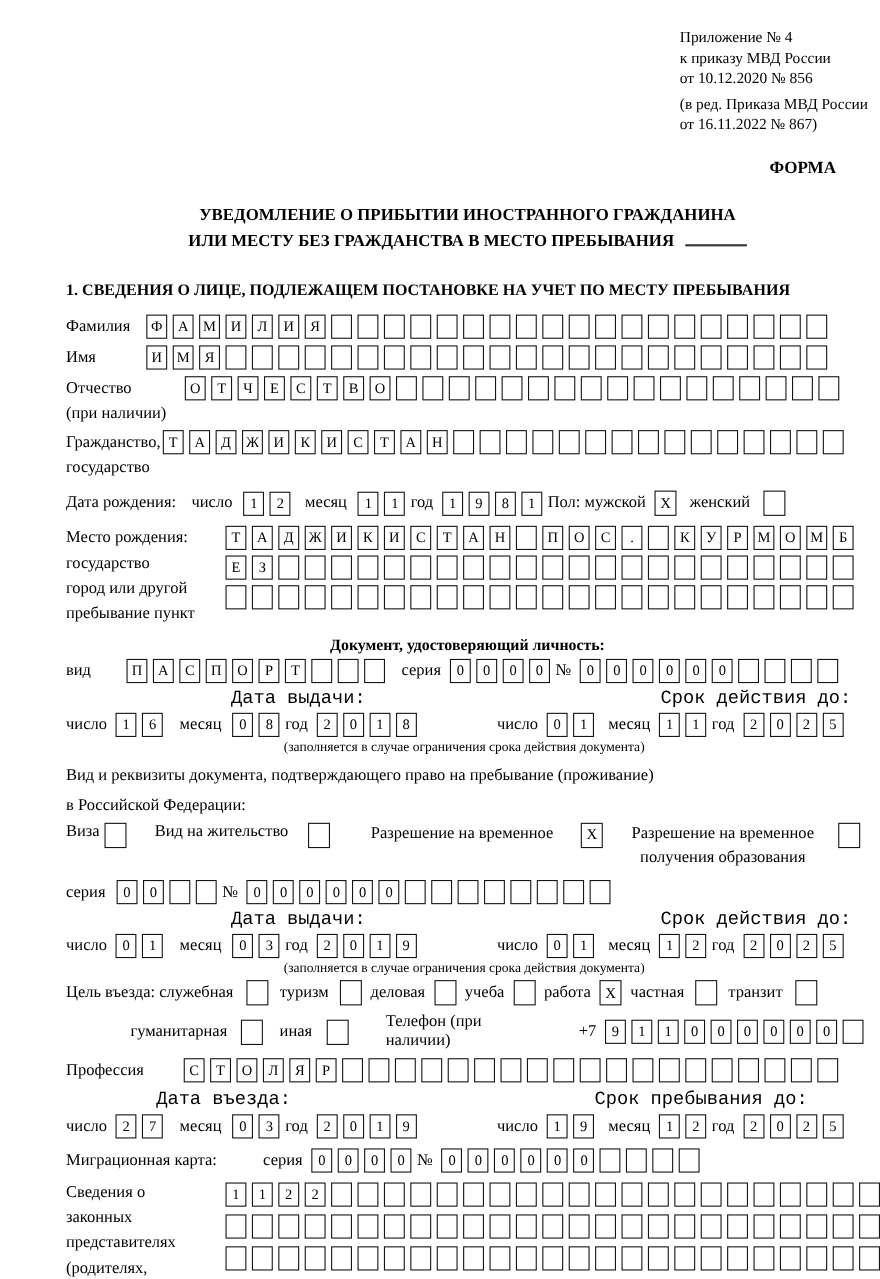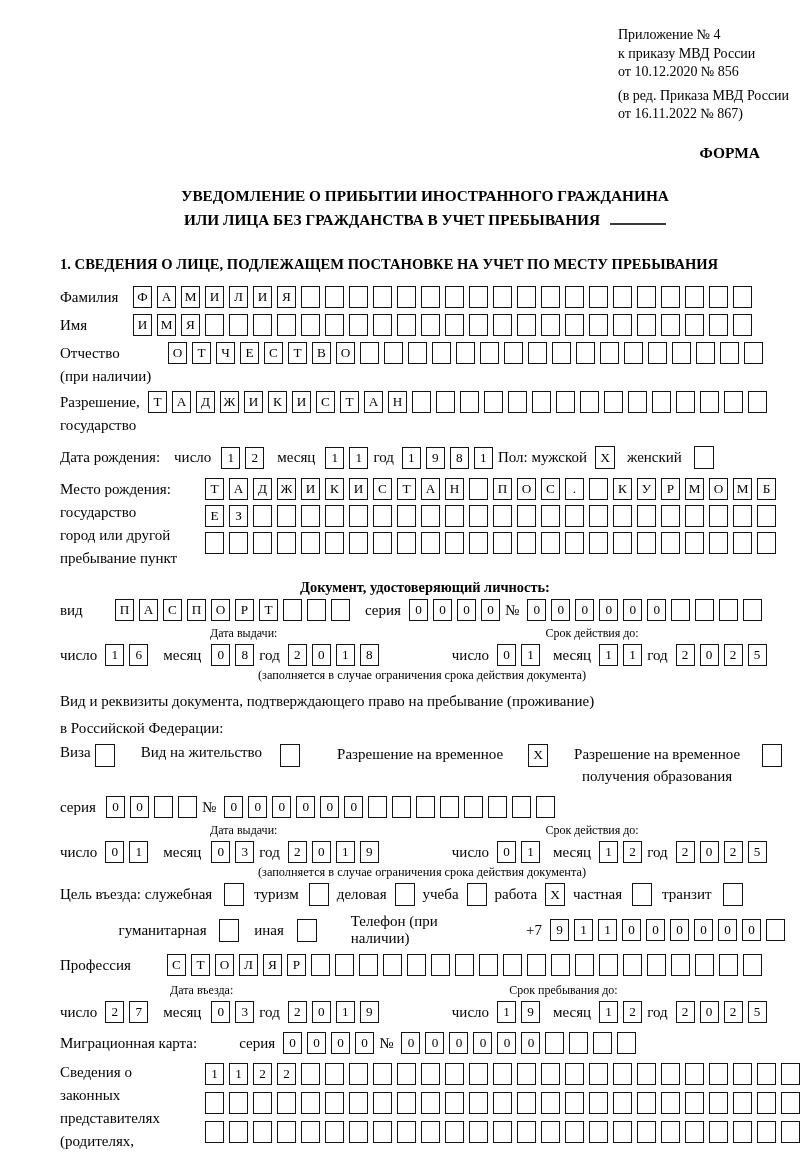--- a/index.html
+++ b/index.html
@@ -36,21 +36,21 @@
   .blankline { display:inline-block; width:56px; border-bottom:2px solid #3a3a3a; height:13px; margin-left:10px; }
   .sect { font-weight:bold; font-size:14.6px; margin-top:25px; }
 
   .mt3{margin-top:3px} .mt5{margin-top:5px} .mt6{margin-top:6px} .mt7{margin-top:7px}
   .mt9{margin-top:9px} .mt13{margin-top:13px}
 
   .lblcol { line-height:23px; flex:none; }
   .stack > .cells { margin-bottom:5px; }
 
   .dochdr { text-align:center; font-weight:bold; font-size:14.4px; margin-top:9px; }
-  .dates-hdr { display:flex; font-size:12px; }
+  .dates-hdr { display:flex; font-size:17px;font-family:Liberation Mono, monospace; }
   .note-right { text-align:center; padding-right:6px; margin-top:2px; }
   .w8{width:8px;flex:none} .w10{width:10px;flex:none} .w12{width:12px;flex:none}
   .ctr { text-align:center; line-height:1.45; flex:none; }
 </style>
 </head>
 <body>
 
 <div class="page">
 
   <div class="appendix">
@@ -59,21 +59,21 @@
     <div>от 10.12.2020 № 856</div>
     <div class="gap"></div>
     <div>(в ред. Приказа МВД России</div>
     <div>от 16.11.2022 № 867)</div>
   </div>
 
   <div class="forma b">ФОРМА</div>
 
   <div class="title">
     <div>УВЕДОМЛЕНИЕ О ПРИБЫТИИ ИНОСТРАННОГО ГРАЖДАНИНА</div>
-    <div><span>ИЛИ ЛИЦА БЕЗ ГРАЖДАНСТВА В УЧЕТ ПРЕБЫВАНИЯ</span><span class="blankline"></span></div>
+    <div><span>ИЛИ МЕСТУ БЕЗ ГРАЖДАНСТВА В МЕСТО ПРЕБЫВАНИЯ</span><span class="blankline"></span></div>
   </div>
 
   <div class="sect">1. СВЕДЕНИЯ О ЛИЦЕ, ПОДЛЕЖАЩЕМ ПОСТАНОВКЕ НА УЧЕТ ПО МЕСТУ ПРЕБЫВАНИЯ</div>
 
   <div class="row mt13">
     <span class="lbl" style="width:73px">Фамилия</span>
     <span class="cells">
         <span class="cell">Ф</span>
         <span class="cell">А</span>
         <span class="cell">М</span>
@@ -164,21 +164,21 @@
         <span class="cell"></span>
         <span class="cell"></span>
         <span class="cell"></span>
         <span class="cell"></span>
         <span class="cell"></span>
       </span>
   </div>
 
   <div class="row-top mt3">
     <span class="lblcol" style="width:88px">
-      <div>Разрешение,</div>
+      <div>Гражданство,</div>
       <div>государство</div>
     </span>
     <span class="cells">
         <span class="cell">Т</span>
         <span class="cell">А</span>
         <span class="cell">Д</span>
         <span class="cell">Ж</span>
         <span class="cell">И</span>
         <span class="cell">К</span>
         <span class="cell">И</span>
@@ -608,21 +608,21 @@
         <span class="cell"></span>
         <span class="cell"></span>
         <span class="cell"></span>
         <span class="cell"></span>
         <span class="cell"></span>
         <span class="cell"></span>
       </span>
   </div>
 
   <div class="dates-hdr mt7">
-    <span style="margin-left:110px">Дата въезда:</span>
+    <span style="margin-left:82px">Дата въезда:</span>
     <span style="margin-left:276px">Срок пребывания до:</span>
   </div>
   <div class="row mt3">
     <span>число</span>
       <span class="w8"></span>
     <span class="cells">
         <span class="cell">2</span>
         <span class="cell">7</span>
       </span>
     <span class="w10"></span>

